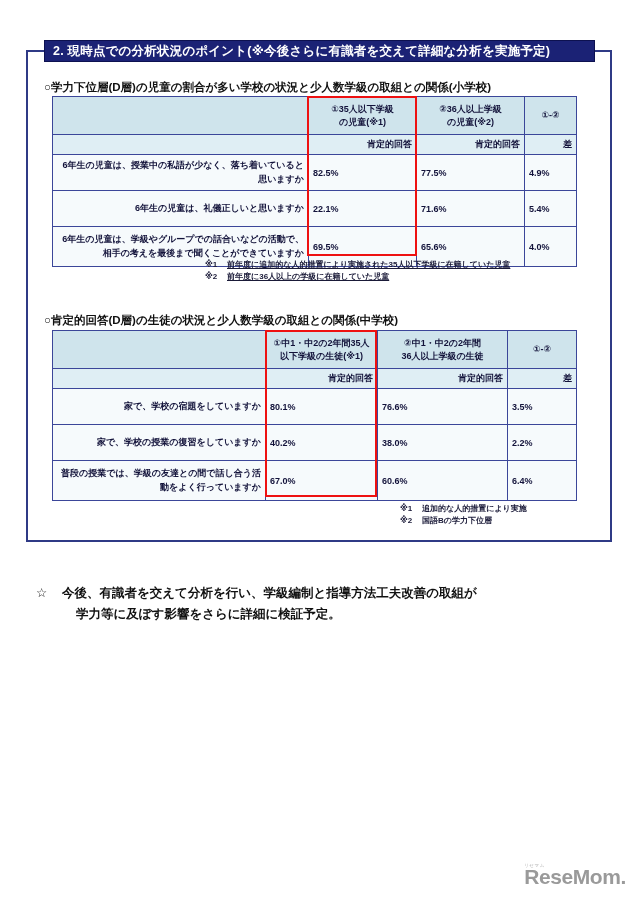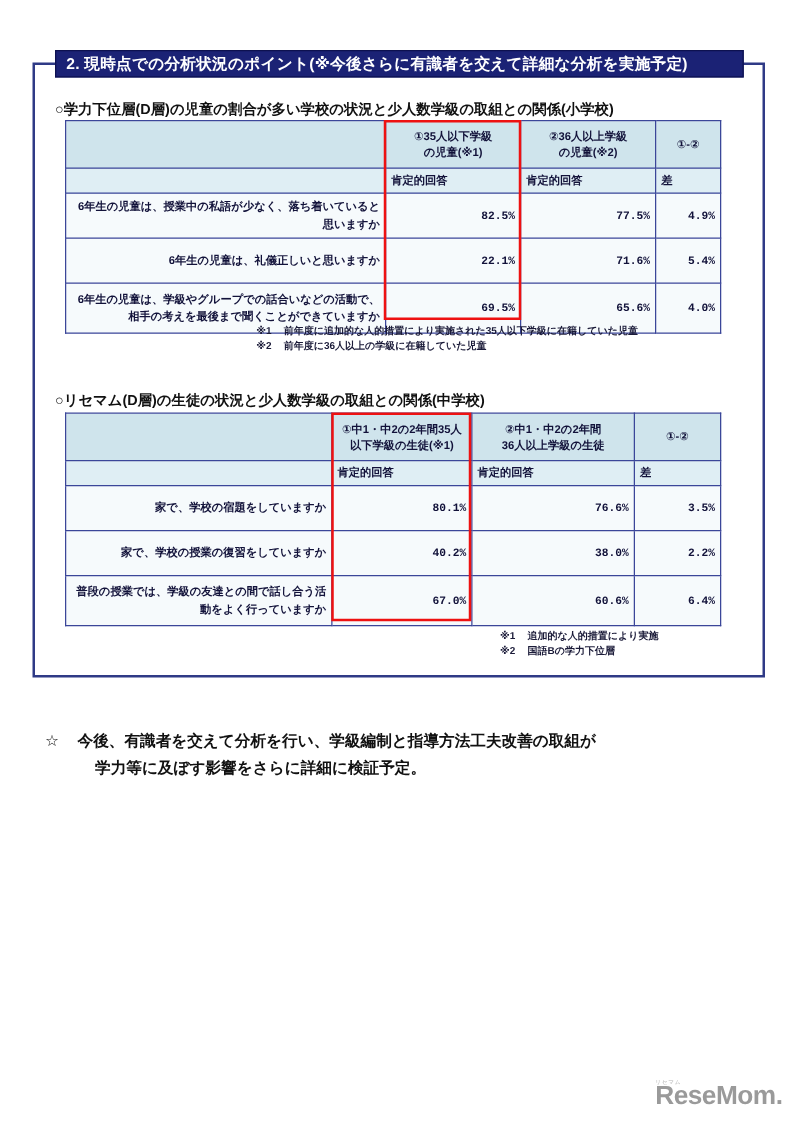--- a/index.html
+++ b/index.html
@@ -89,39 +89,39 @@
 
   .hdr-top td {
     background: #cfe4ec;
     text-align: center;
     height: 38px;
     line-height: 1.35;
     font-size: 9px;
   }
   .hdr-sub td {
     background: #dfeef4;
-    text-align: left;
+    text-align: right;
     height: 19px;
   }
   .hdr-blank { background: #cfe4ec !important; }
   .hdr-blank-sub { background: #dfeef4 !important; }
 
   .data-table tbody td {
     background: #f6fafc;
     height: 36px;
   }
   .data-table tbody tr.row-tall td { height: 40px; }
   .cell-q {
     text-align: right;
     line-height: 1.5;
     font-size: 9px;
   }
   .cell-num {
-    text-align: right;
-    font-family: Liberation Mono, monospace;
+    text-align: left;
+    font-family: Liberation Sans, sans-serif;
     font-size: 10px;
   }
 
   
   .sep-left { border-left: 1px dashed #6b7290 !important; }
 
   
   .redbox {
     position: absolute;
     border: 2px solid #ee1111;
@@ -134,21 +134,21 @@
 
   
   .footnote-block {
     position: absolute;
     font-size: 8px;
     font-weight: bold;
     color: #1a1a38;
     line-height: 1.55;
     white-space: nowrap;
   }
-  #footnotes-elementary { left: 205px; top: 259px; }
+  #footnotes-elementary { left: 205px; top: 259px; text-decoration: underline; }
   #footnotes-junior     { left: 400px; top: 503px; }
   .footnote-line { display: block; }
   .footnote-mark { display: inline-block; width: 22px; }
 
   
   #closing-note {
     position: absolute;
     left: 36px;
     top: 583px;
     width: 540px;
@@ -253,21 +253,21 @@
 
 <div class="footnote-block" id="footnotes-elementary">
   <span class="footnote-line">
     <span class="footnote-mark">※1</span><span>前年度に追加的な人的措置により実施された35人以下学級に在籍していた児童</span>
   </span>
   <span class="footnote-line">
     <span class="footnote-mark">※2</span><span>前年度に36人以上の学級に在籍していた児童</span>
   </span>
 </div>
 
-<div class="section-heading" id="heading-junior">○リセマム(D層)の生徒の状況と少人数学級の取組との関係(中学校)</div>
+<div class="section-heading" id="heading-junior">○肯定的回答(D層)の生徒の状況と少人数学級の取組との関係(中学校)</div>
 
 <table class="data-table" id="table-junior">
   <colgroup>
     <col style="width:213px">
       <col style="width:112px">
       <col style="width:130px">
       <col style="width:69px">
   </colgroup>
   <thead>
     <tr class="hdr-top">

